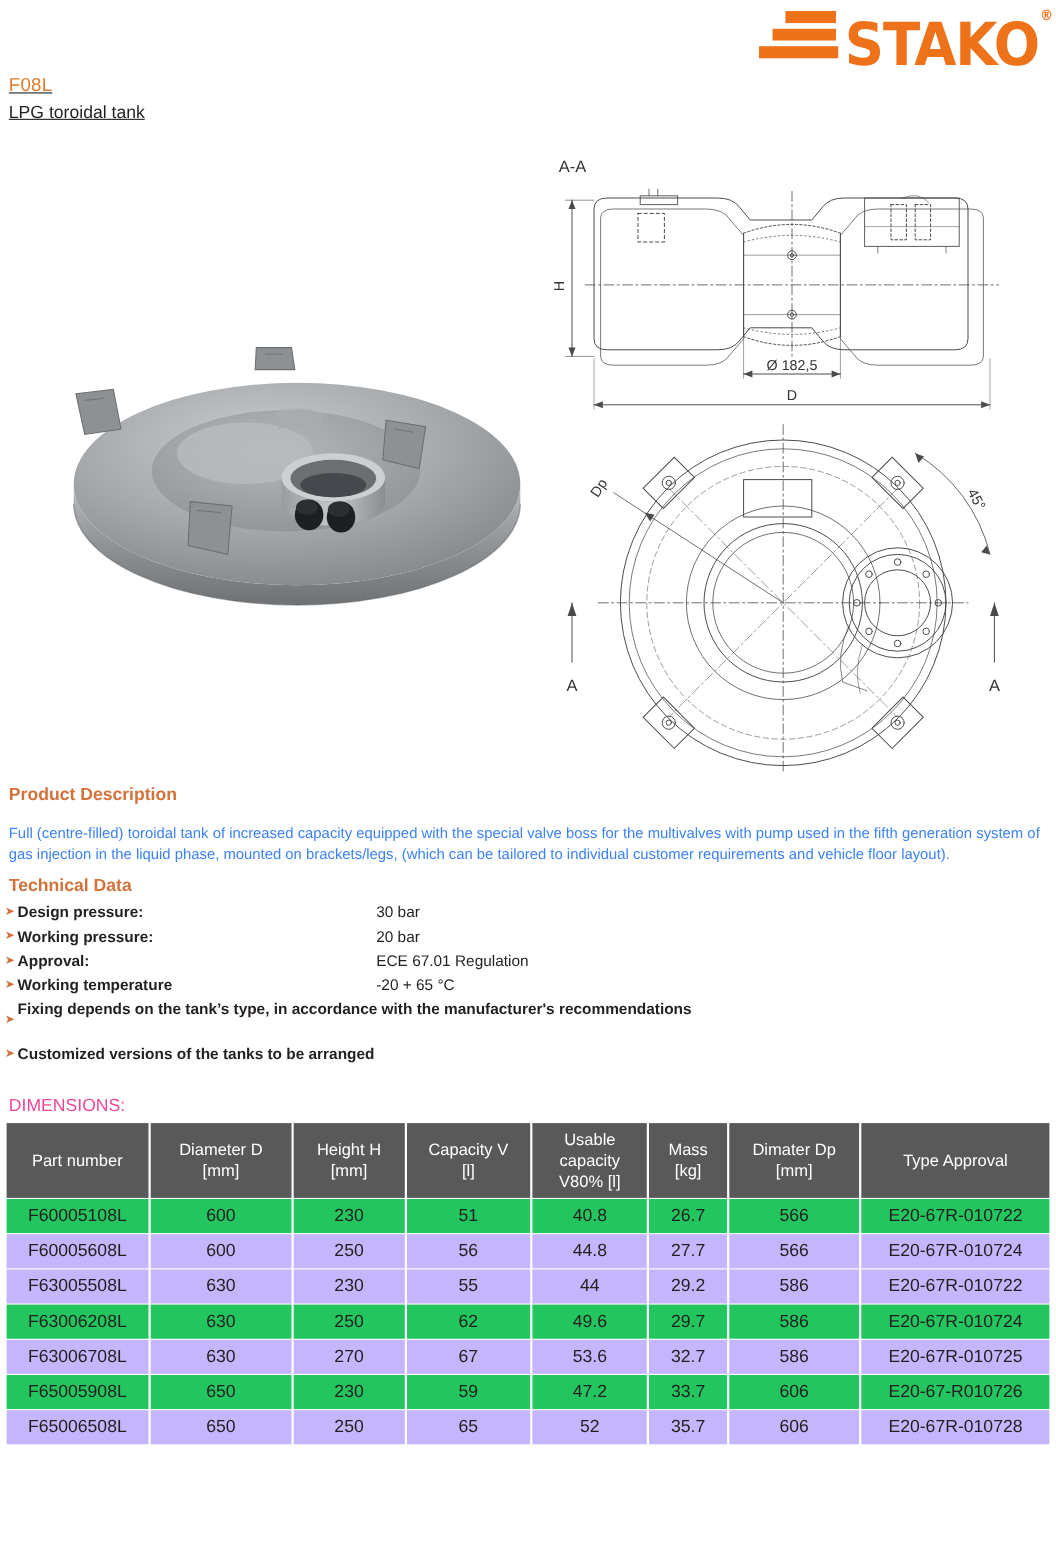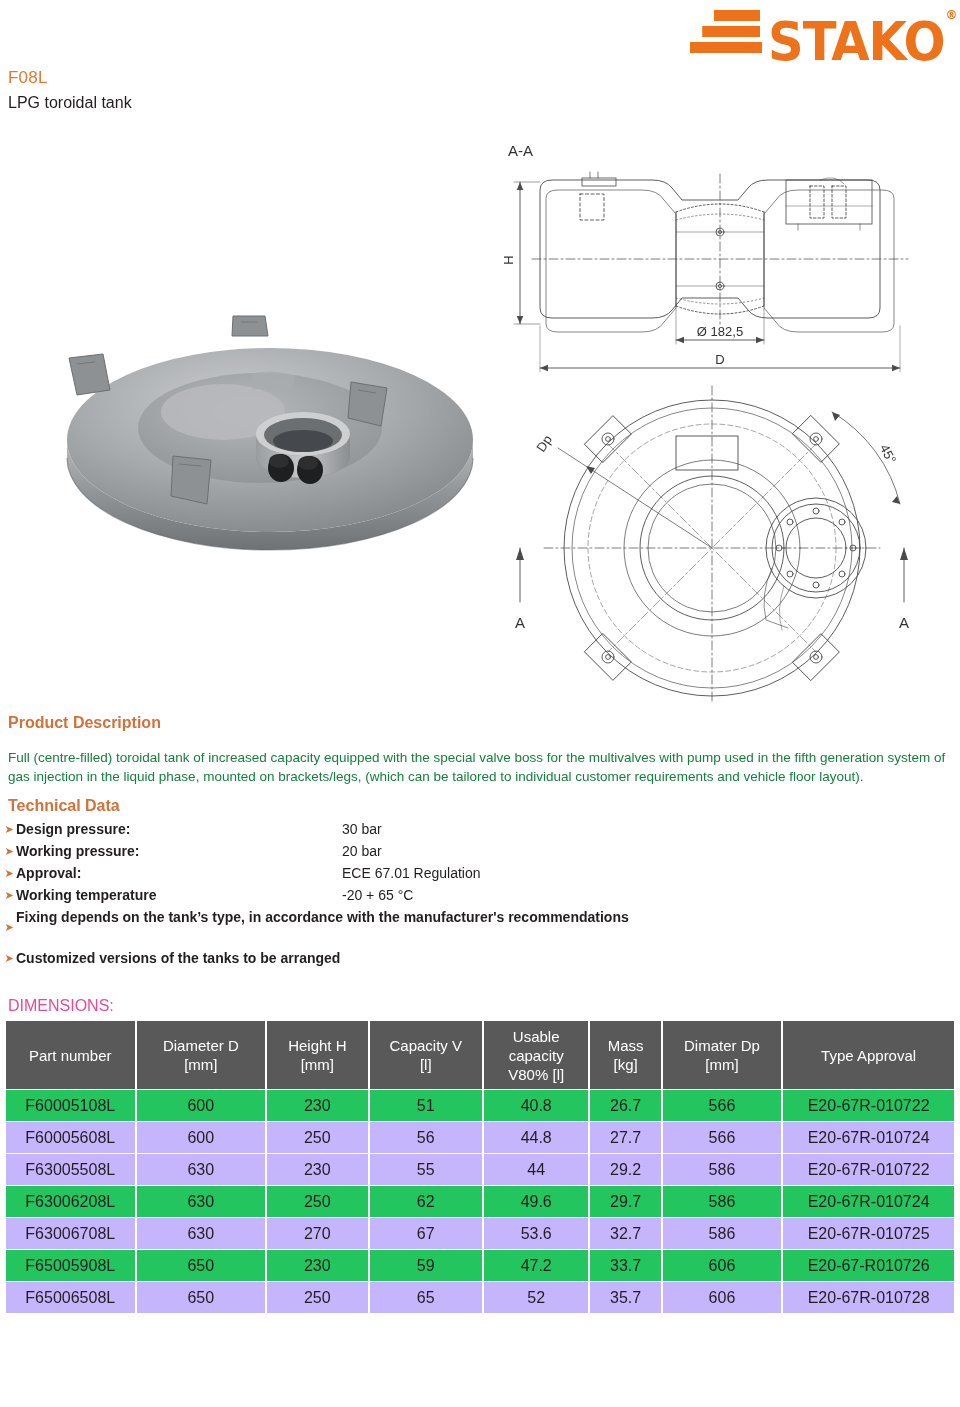--- a/index.html
+++ b/index.html
@@ -55,21 +55,21 @@
   }
   .logo-reg {
     font-size: 13px;
     vertical-align: super;
     font-weight: 700;
     position: relative;
     top: -22px;
     left: 1px;
   }
 
-  .title-block { position: absolute; left: 8px; top: 68px; }
+  .title-block { position: absolute; left: 8px; top: 68px; text-decoration: underline; }
   .doc-code {
     color: #E07B2F;
     font-size: 17px;
     line-height: 20px;
     letter-spacing: .2px;
   }
   .doc-sub {
     color: #231f20;
     font-size: 16px;
     line-height: 22px;
@@ -104,21 +104,21 @@
     font-size: 16px;
     line-height: 20px;
     margin: 0 0 3px 8px;
     font-weight: bold;
   }
   .desc-text {
     font-size: 13.5px;
     line-height: 18.5px;
     margin: 16px 14px 0 8px;
     text-align: left;
-    color: #15803d;
+    color: #3b82f6;
   }
   .tech-block { margin-top: 10px; }
   .tech-list { margin: 2px 0 0 0; padding: 0; list-style: none; }
   .tech-row {
     display: flex;
     align-items: flex-start;
     font-size: 14px;
     line-height: 21px;
     padding: 0 0 1px 0;
   }

